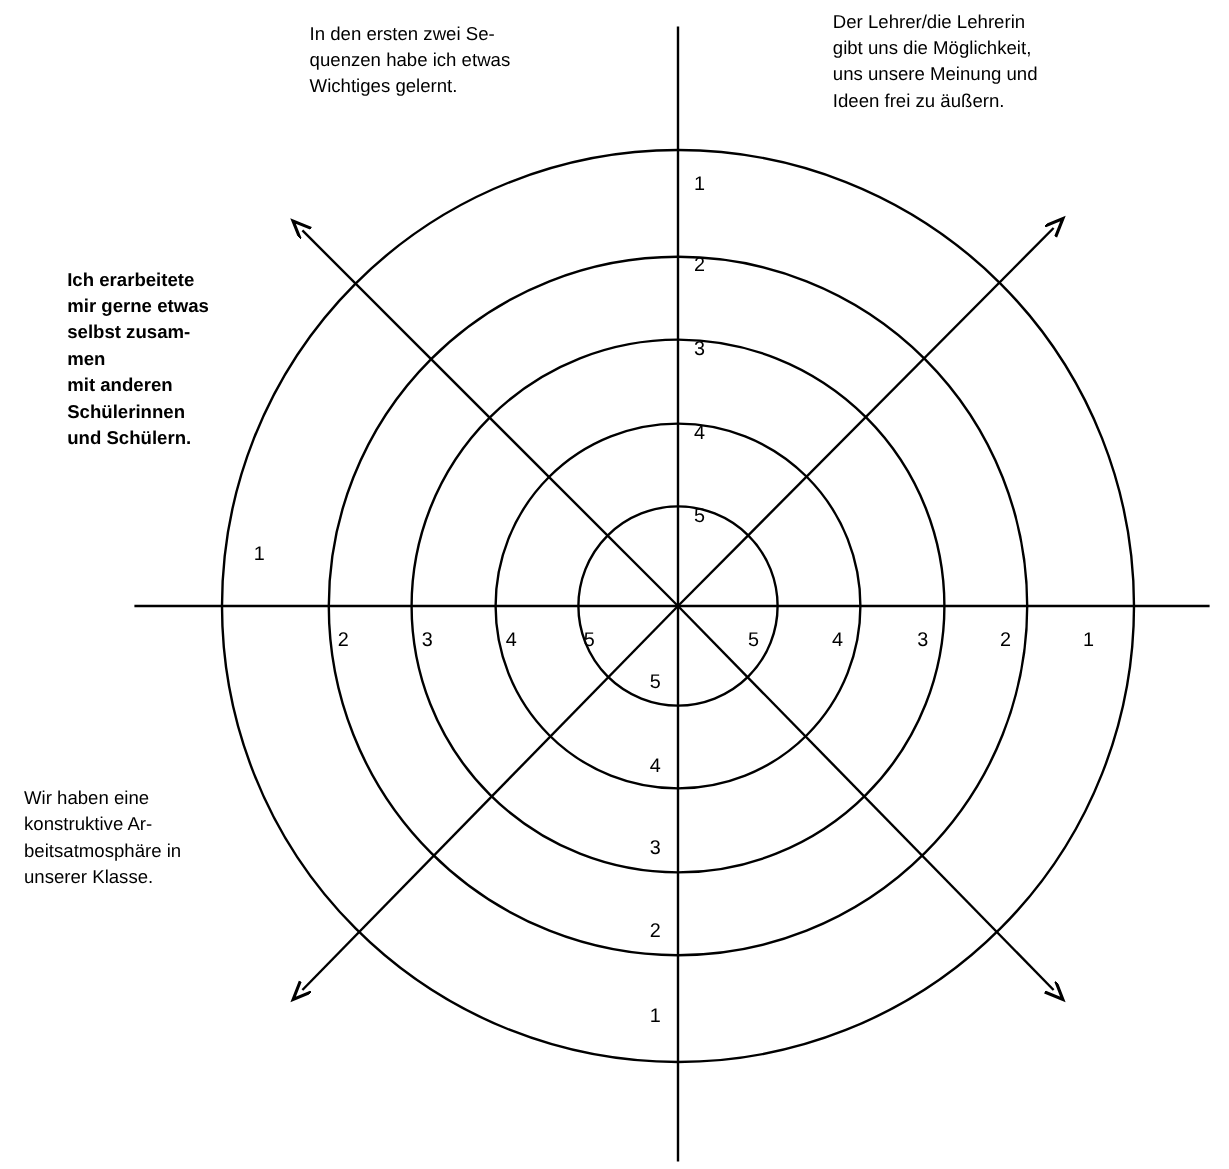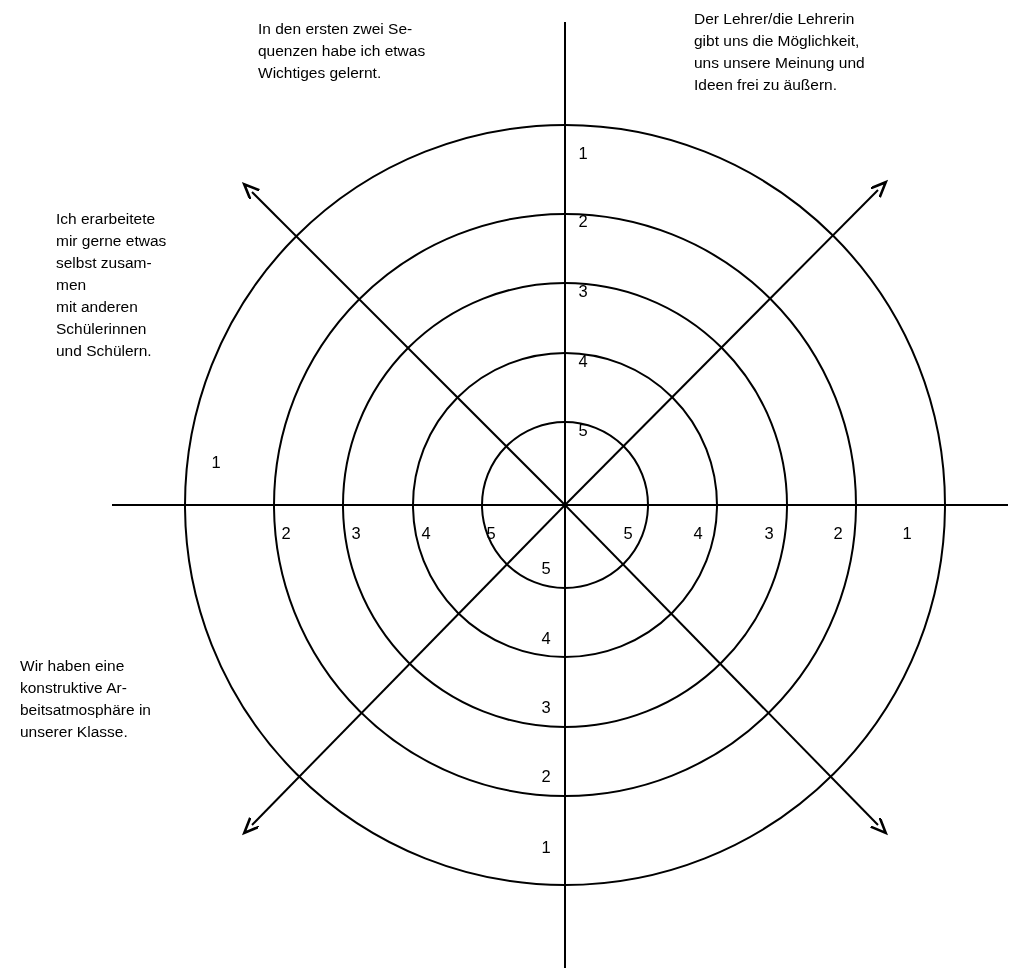--- a/index.html
+++ b/index.html
@@ -31,21 +31,21 @@
   }
   .label-block {
     position: absolute;
     font-size: 15.5px;
     line-height: 1.42;
     color: #000;
     white-space: pre-line;
   }
   .lbl-top-left   { left: 258px; top: 18px;  width: 230px; }
   .lbl-top-right  { left: 694px; top: 8px;   width: 250px; }
-  .lbl-mid-left   { left: 56px;  top: 208px; width: 180px; }
+  .lbl-mid-left   { left: 56px;  top: 223px; width: 180px; font-weight: bold; }
   .lbl-bot-left   { left: 20px;  top: 655px; width: 180px; }
   .scale-num {
     position: absolute;
     font-size: 16.5px;
     color: #000;
     text-align: center;
     width: 26px;
   }
 </style>
 </head>

